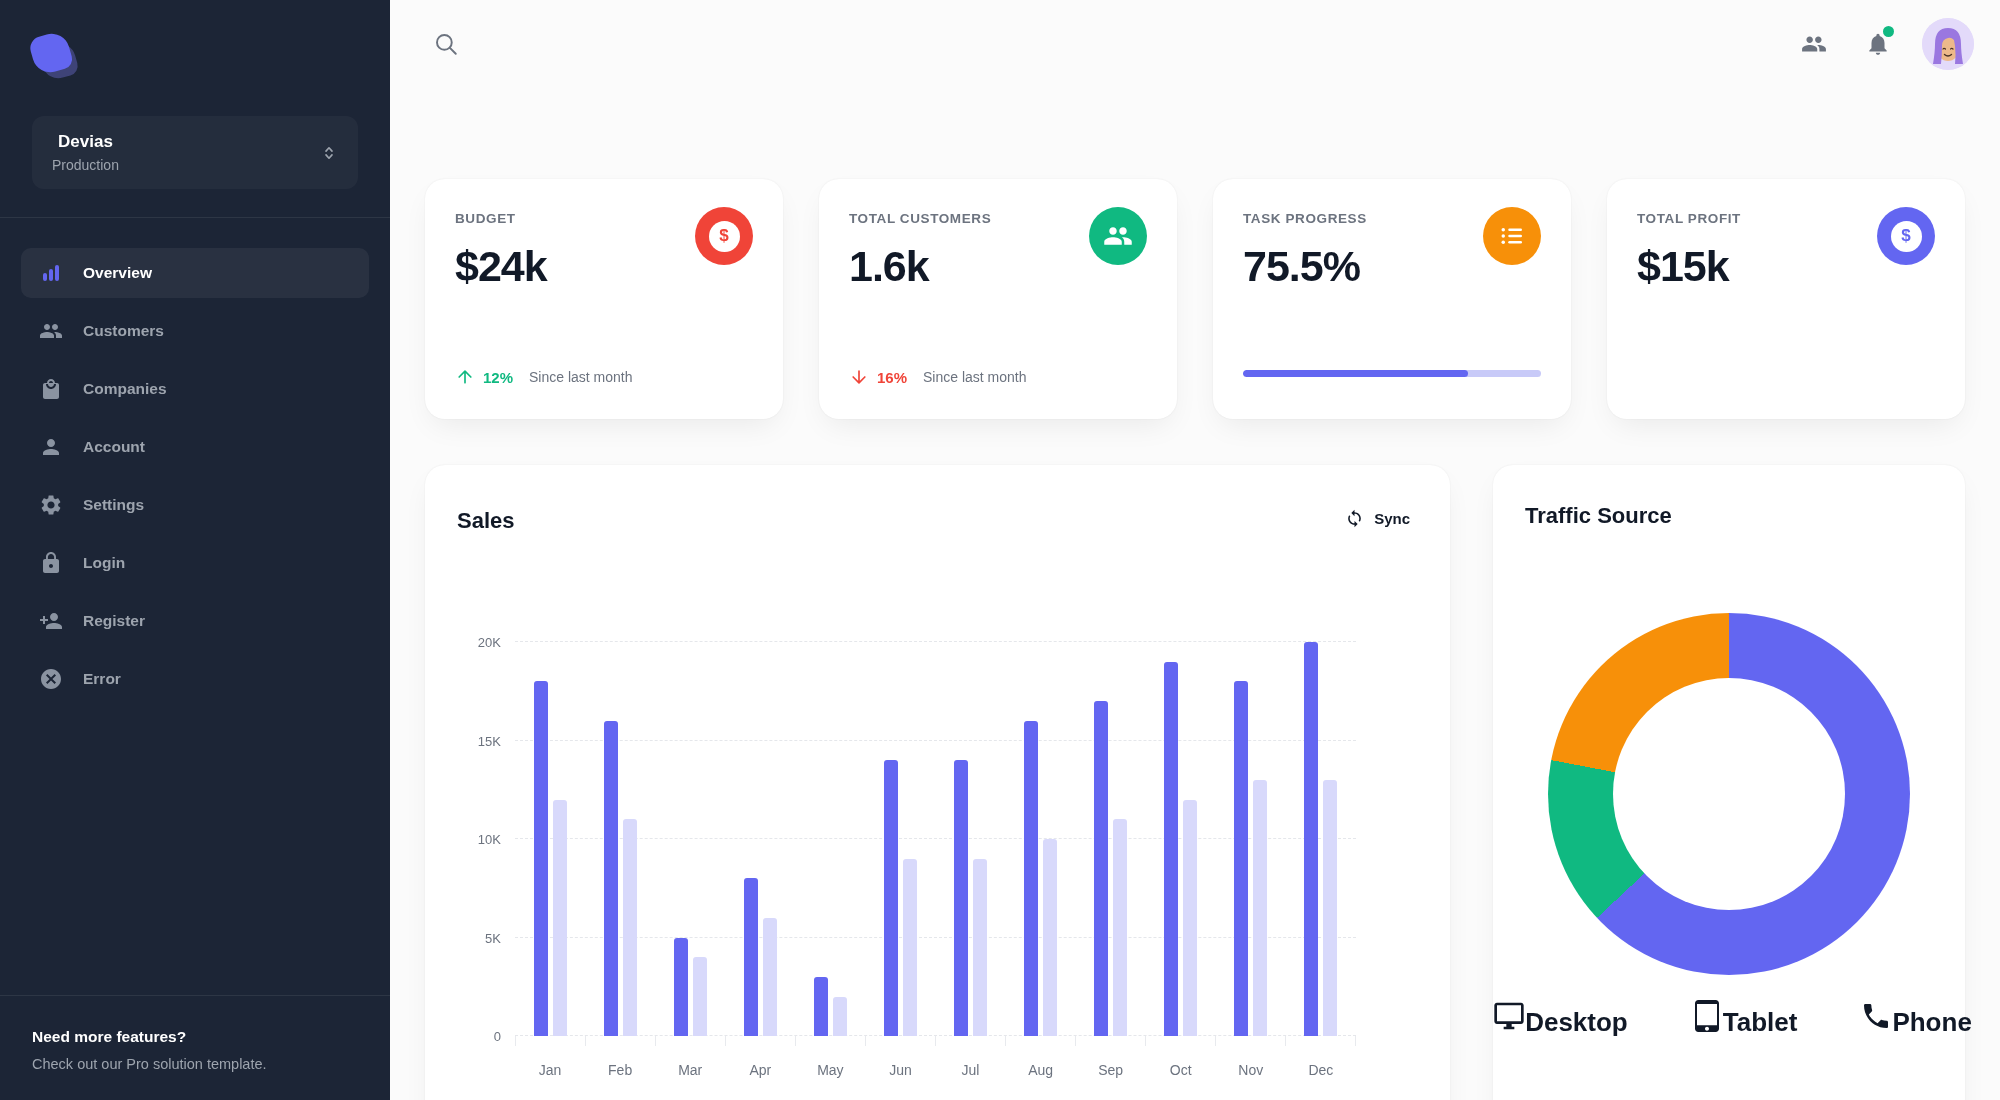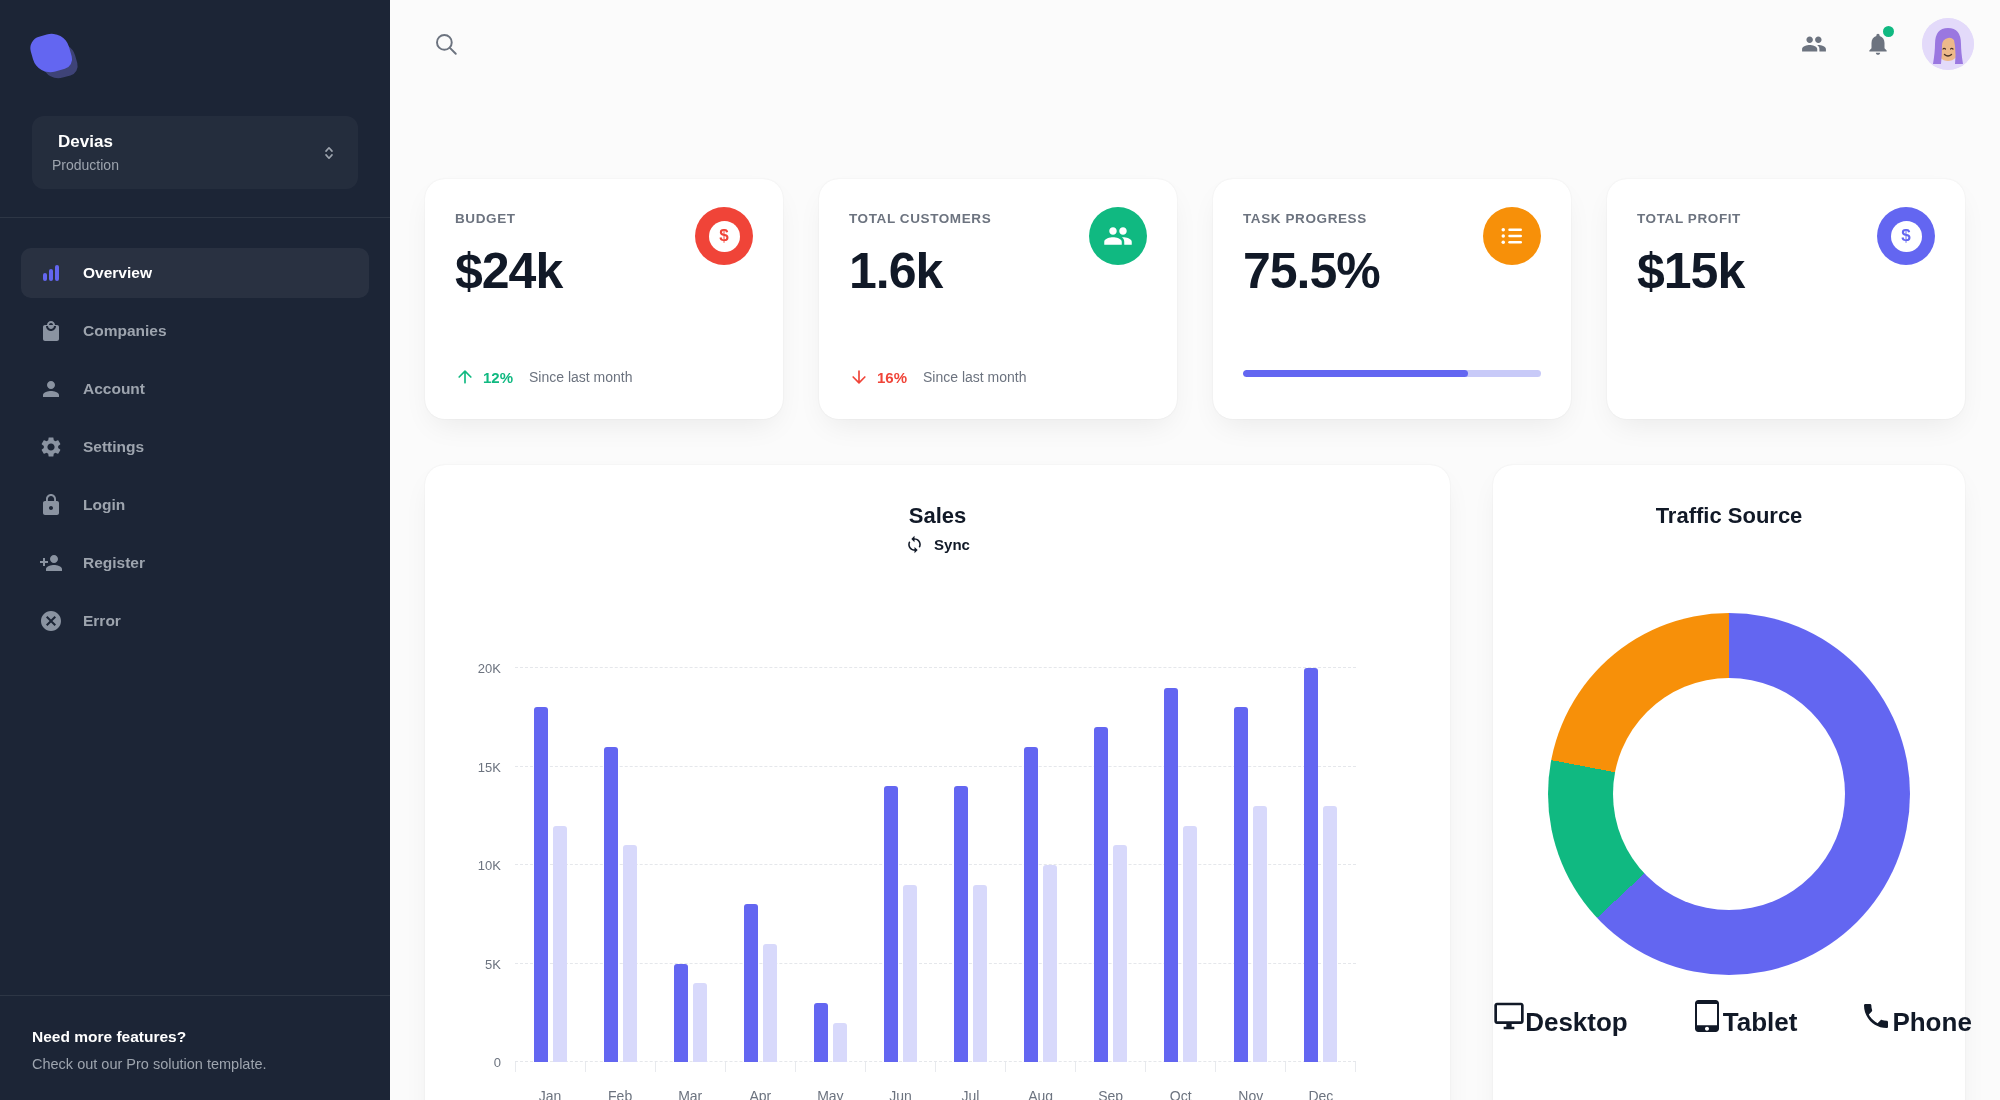--- a/index.html
+++ b/index.html
@@ -37,34 +37,34 @@
   .avatar{width:52px;height:52px;border-radius:50%;overflow:hidden;border:none;padding:0;background:#E3DAFA;cursor:pointer;}
   .avatar svg{display:block;width:52px;height:52px;}
 
   
   .main{position:absolute;left:390px;top:88px;right:0;bottom:0;padding:91px 35px 0;box-sizing:border-box;}
   .card{background:#FFFFFF;border-radius:20px;box-shadow:0 0 2px rgba(0,0,0,0.07), 0 12px 30px -8px rgba(0,0,0,0.08);box-sizing:border-box;}
 
   .stats-grid{display:grid;grid-template-columns:repeat(4,1fr);gap:36px;}
   .stat-card{position:relative;height:240px;padding:32px 30px;}
   .stat-label{color:#6C737F;font-size:13.5px;font-weight:700;letter-spacing:0.6px;text-transform:uppercase;}
-  .stat-value{color:#111927;font-size:50px;font-weight:700;letter-spacing:-1px;margin-top:16px;}
+  .stat-value{color:#111927;font-size:43px;font-weight:700;letter-spacing:-1px;margin-top:16px;}
   .stat-avatar{position:absolute;top:28px;right:30px;width:58px;height:58px;border-radius:50%;display:flex;align-items:center;justify-content:center;}
   .dollar-inner{width:31px;height:31px;border-radius:50%;background:#FFFFFF;display:flex;align-items:center;justify-content:center;font-size:17px;font-weight:700;}
   .stat-avatar svg{width:30px;height:30px;fill:#FFFFFF;}
   .trend{position:absolute;left:30px;bottom:32px;display:flex;align-items:center;gap:8px;}
   .trend svg{width:20px;height:20px;}
   .trend .pct{font-size:15px;font-weight:700;}
   .trend .caption{font-size:14px;color:#6C737F;margin-left:8px;}
   .progress-track{position:absolute;left:30px;right:30px;bottom:42px;height:7px;border-radius:4px;background:#C8CAF8;overflow:hidden;}
   .progress-fill{height:100%;background:#6366F1;border-radius:4px;}
 
   .charts-row{display:grid;grid-template-columns:1025px 472px;gap:43px;margin-top:46px;}
   .sales-card{height:720px;padding:38px 32px;}
-  .card-header{display:flex;align-items:center;justify-content:space-between;flex-direction:column;}
+  .card-header{display:flex;align-items:flex-end;justify-content:space-between;}
   .card-title{color:#111927;font-size:22px;font-weight:700;}
   .sync-btn{display:flex;align-items:center;gap:10px;background:none;border:none;padding:6px 8px;color:#111927;font-size:15px;font-weight:700;font-family:inherit;cursor:pointer;}
   .sync-btn svg{width:19px;height:19px;fill:#111927;}
 
   .chart{margin-top:108px;}
   .plot{position:relative;height:394px;margin-left:58px;margin-right:62px;}
   .gridline{position:absolute;left:0;right:0;height:0;border-top:1px dashed #E5E7EB;}
   .ylabel{position:absolute;left:-58px;width:44px;text-align:right;font-size:13px;color:#6C737F;transform:translateY(-50%);}
   .bars{position:absolute;left:0;right:0;top:0;bottom:0;display:flex;}
   .bar-group{flex:1;display:flex;align-items:flex-end;justify-content:center;gap:5px;}
@@ -108,20 +108,28 @@
     <nav class="nav" id="sidebar-nav">
         <div class="nav-item active">
           <span class="nicon">
             <svg viewBox="0 0 24 24" fill="currentColor">
               <rect x="4" y="12" width="4" height="8" rx="2"></rect>
               <rect x="10" y="8" width="4" height="12" rx="2"></rect>
               <rect x="16" y="4" width="4" height="16" rx="2"></rect>
             </svg>
           </span>
           <span>Overview</span>
+        </div>
+        <div class="nav-item">
+          <span class="nicon">
+            <svg viewBox="0 0 24 24" fill="currentColor">
+              <path d="M16 11c1.66 0 2.99-1.34 2.99-3S17.66 5 16 5c-1.66 0-3 1.34-3 3s1.34 3 3 3zm-8 0c1.66 0 2.99-1.34 2.99-3S9.66 5 8 5C6.34 5 5 6.34 5 8s1.34 3 3 3zm0 2c-2.33 0-7 1.17-7 3.5V19h14v-2.5c0-2.33-4.67-3.5-7-3.5zm8 0c-.29 0-.62.02-.97.05 1.16.84 1.97 1.97 1.97 3.45V19h6v-2.5c0-2.33-4.67-3.5-7-3.5z"></path>
+            </svg>
+          </span>
+          <span>Customers</span>
         </div>
         <div class="nav-item">
           <span class="nicon">
             <svg viewBox="0 0 24 24" fill="currentColor">
               <path d="M18 6h-2c0-2.21-1.79-4-4-4S8 3.79 8 6H6c-1.1 0-2 .9-2 2v12c0 1.1.9 2 2 2h12c1.1 0 2-.9 2-2V8c0-1.1-.9-2-2-2zm-6-2c1.1 0 2 .9 2 2h-4c0-1.1.9-2 2-2zm0 8c-2.76 0-5-2.24-5-5h2c0 1.66 1.34 3 3 3s3-1.34 3-3h2c0 2.76-2.24 5-5 5z"></path>
             </svg>
           </span>
           <span>Companies</span>
         </div>
         <div class="nav-item">

